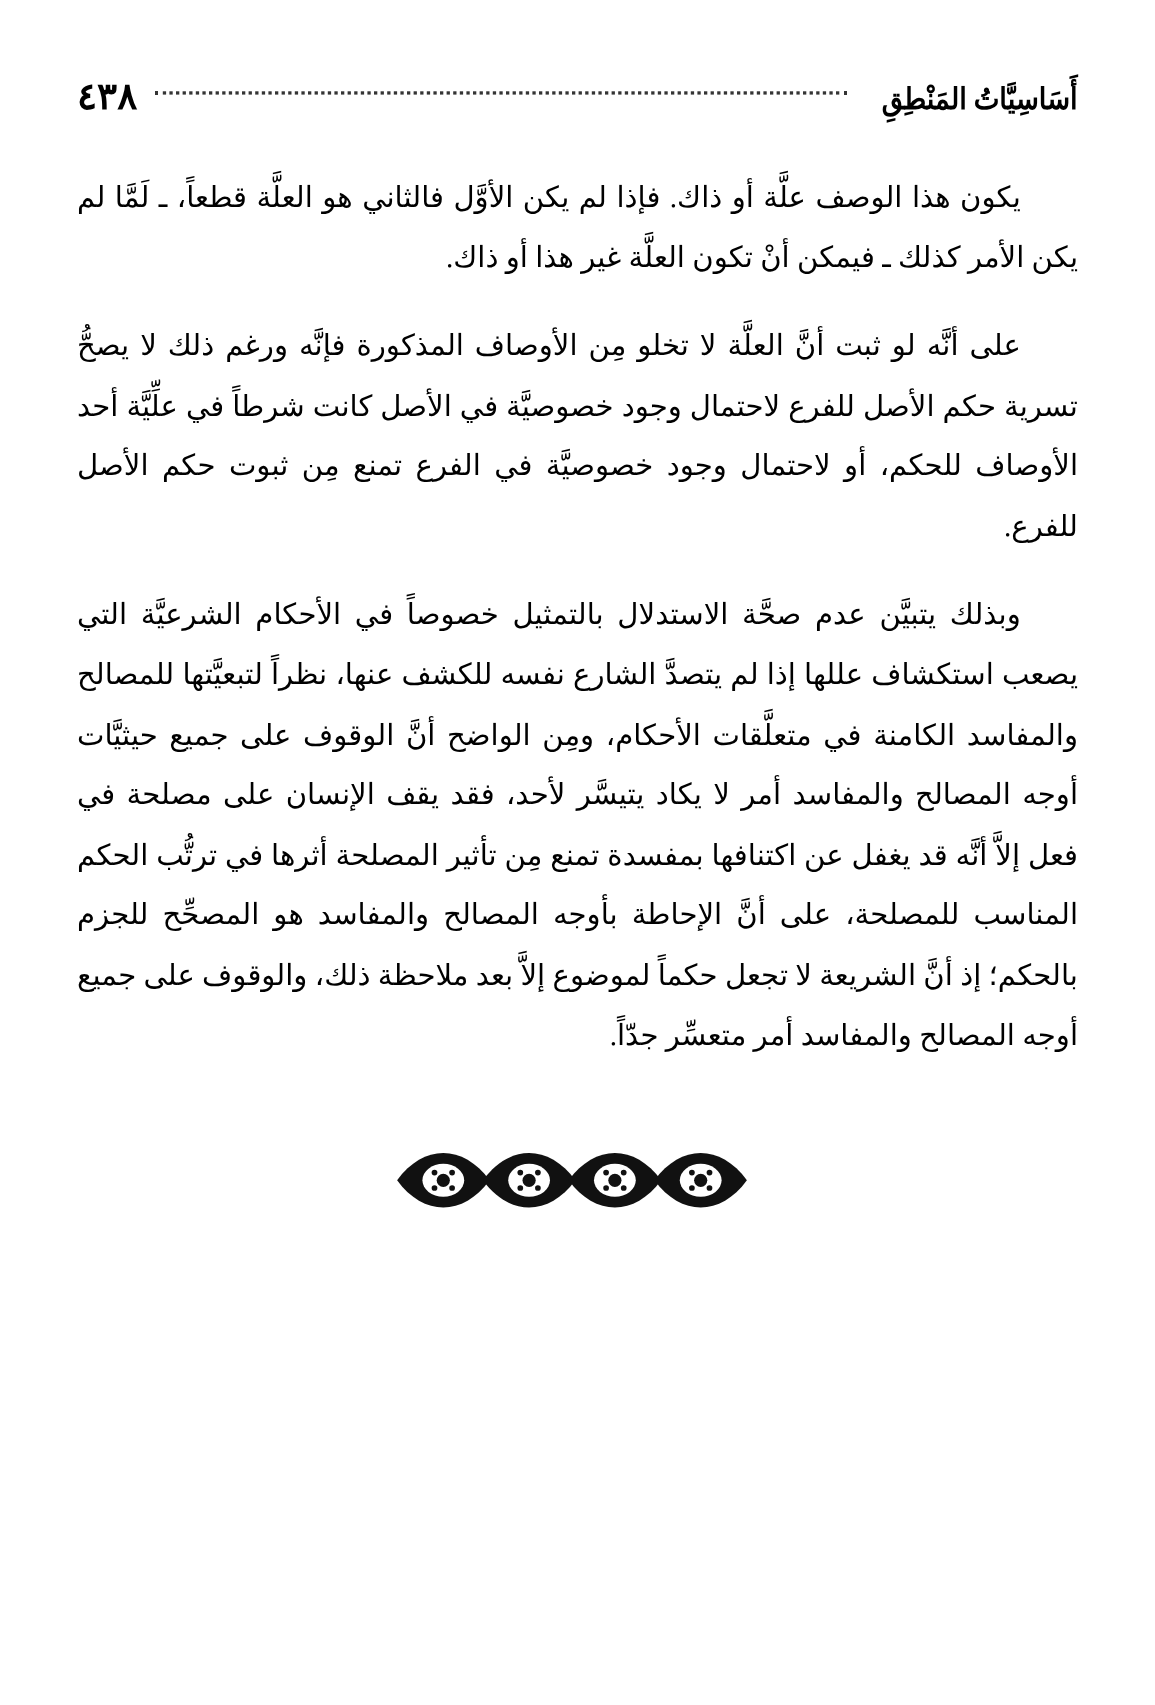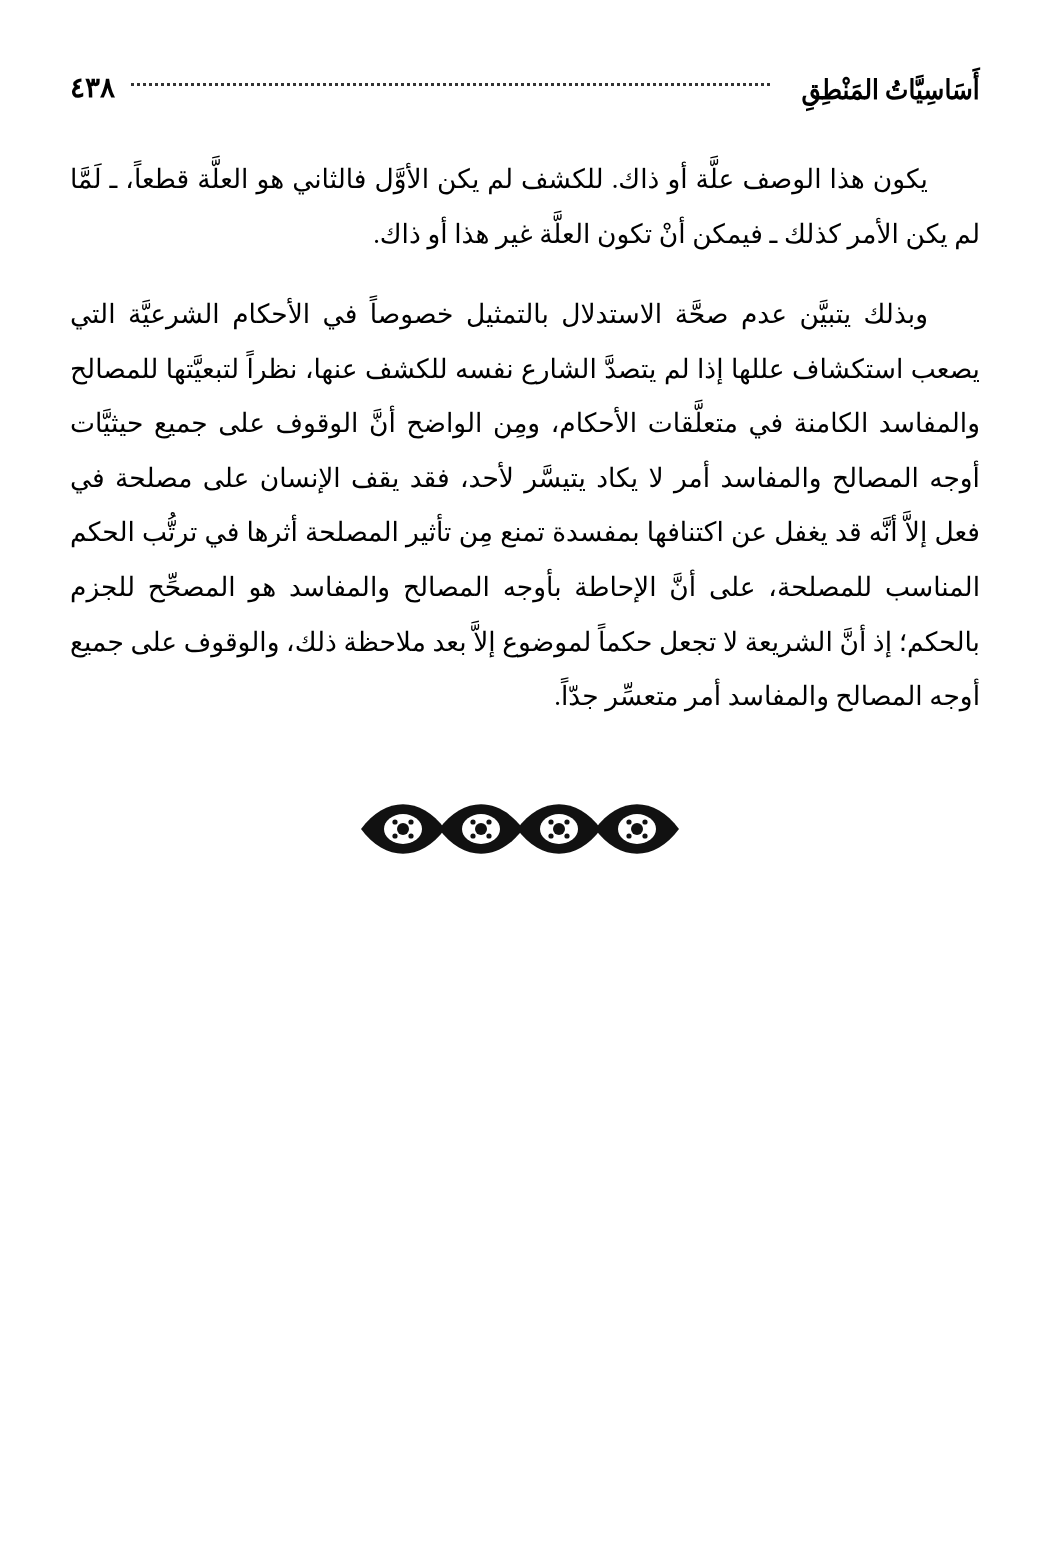--- a/index.html
+++ b/index.html
@@ -44,21 +44,21 @@
     padding-top: 4px;
   }
   .dots {
     flex: 1 1 auto;
     border-bottom: 3px dotted #111;
     height: 0;
     margin: 0 6px 8px 6px;
     opacity: 0.85;
   }
   .page-number {
-    font-size: 28px;
+    font-size: 34px;
     font-weight: bold;
     white-space: nowrap;
     letter-spacing: 1px;
     padding-bottom: 2px;
   }
 
   
   .body-text {
     direction: rtl;
     text-align: justify;
@@ -91,21 +91,22 @@
 
 <div class="page">
 
   <div class="header">
     <span class="book-title">أَسَاسِيَّاتُ المَنْطِقِ</span>
     <span class="dots"></span>
     <span class="page-number">٤٣٨</span>
   </div>
 
   <div class="body-text">
-    <p class="para">يكون هذا الوصف علَّة أو ذاك. للكشف لم يكن الأوَّل فالثاني هو العلَّة قطعاً، ـ لَمَّا لم يكن الأمر كذلك ـ فيمكن أنْ تكون العلَّة غير هذا أو ذاك.</p>
+    <p class="para">يكون هذا الوصف علَّة أو ذاك. فإذا لم يكن الأوَّل فالثاني هو العلَّة قطعاً، ـ لَمَّا لم يكن الأمر كذلك ـ فيمكن أنْ تكون العلَّة غير هذا أو ذاك.</p>
+    <p class="para">على أنَّه لو ثبت أنَّ العلَّة لا تخلو مِن الأوصاف المذكورة فإنَّه ورغم ذلك لا يصحُّ تسرية حكم الأصل للفرع لاحتمال وجود خصوصيَّة في الأصل كانت شرطاً في علِّيَّة أحد الأوصاف للحكم، أو لاحتمال وجود خصوصيَّة في الفرع تمنع مِن ثبوت حكم الأصل للفرع.</p>
     <p class="para">وبذلك يتبيَّن عدم صحَّة الاستدلال بالتمثيل خصوصاً في الأحكام الشرعيَّة التي يصعب استكشاف عللها إذا لم يتصدَّ الشارع نفسه للكشف عنها، نظراً لتبعيَّتها للمصالح والمفاسد الكامنة في متعلَّقات الأحكام، ومِن الواضح أنَّ الوقوف على جميع حيثيَّات أوجه المصالح والمفاسد أمر لا يكاد يتيسَّر لأحد، فقد يقف الإنسان على مصلحة في فعل إلاَّ أنَّه قد يغفل عن اكتنافها بمفسدة تمنع مِن تأثير المصلحة أثرها في ترتُّب الحكم المناسب للمصلحة، على أنَّ الإحاطة بأوجه المصالح والمفاسد هو المصحِّح للجزم بالحكم؛ إذ أنَّ الشريعة لا تجعل حكماً لموضوع إلاَّ بعد ملاحظة ذلك، والوقوف على جميع أوجه المصالح والمفاسد أمر متعسِّر جدّاً.</p>
   </div>
 
   <div class="ornament-wrap">
     <svg class="ornament" width="340" height="70" viewBox="0 0 340 70">
       <g fill="#111111">
 
         <g>
           <path d="M6 35 C 30 2, 66 2, 90 35 C 66 68, 30 68, 6 35 Z"></path>
           <path d="M84 35 C 108 2, 144 2, 168 35 C 144 68, 108 68, 84 35 Z"></path>

